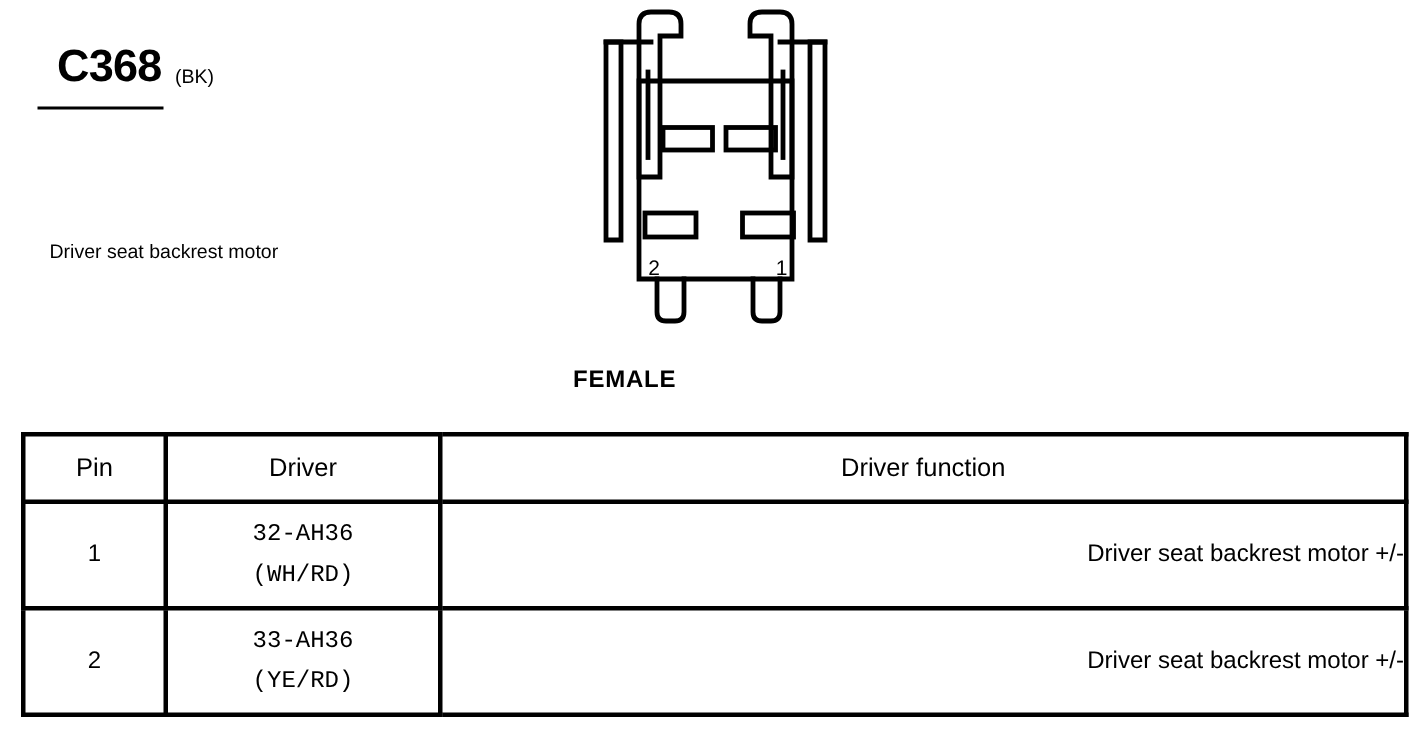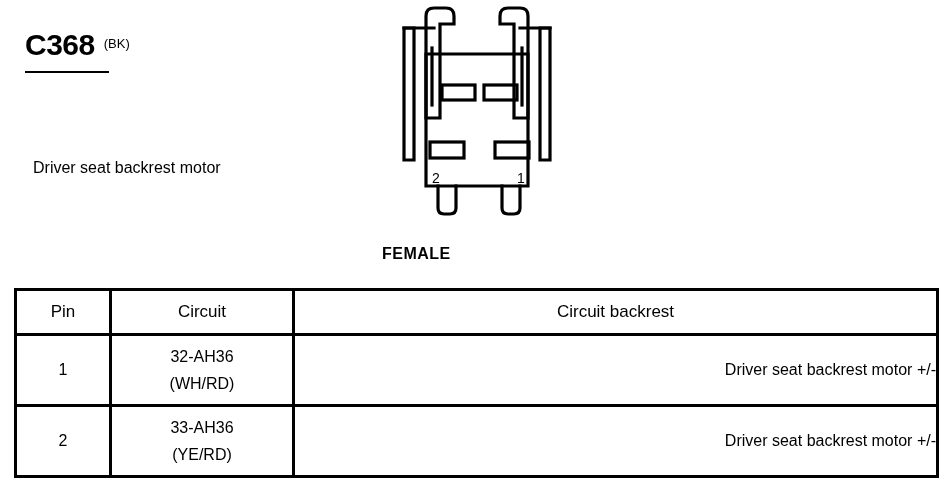--- a/index.html
+++ b/index.html
@@ -20,24 +20,24 @@
   
   #id-block {
     position: absolute;
     left: 0px;
     top: 0px;
     width: 330px;
     height: 230px;
   }
   #connector-code-row {
     position: absolute;
-    left: 25px;
+    left: 38px;
     top: 30px;
     display: flex;
-    align-items: center;
+    align-items: flex-end;
   }
   #connector-code {
     font-size: 30px;
     font-weight: bold;
     letter-spacing: -0.5px;
     line-height: 1;
   }
   #connector-color-code {
     font-size: 13px;
     font-weight: normal;
@@ -59,21 +59,21 @@
     top: 101px;
     font-size: 25px;
     font-weight: bold;
     letter-spacing: -0.5px;
     line-height: 1;
   }
   #connector-description {
     position: absolute;
     left: 33px;
     top: 156px;
-    font-size: 16px;
+    font-size: 13px;
     line-height: 23px;
     width: 230px;
   }
 
   
   #connector-figure {
     position: absolute;
     left: 382px;
     top: 0px;
     width: 200px;
@@ -138,21 +138,21 @@
   .cell-circuit {
     text-align: center;
     line-height: 27px;
   }
   .cell-function {
     text-align: right;
     padding-left: 12px;
     vertical-align: top;
     padding-top: 9px;
   }
-  .circuit-code, .circuit-colors { display: block; }
+  .circuit-code, .circuit-colors { display: block; font-family: Liberation Mono, monospace; }
 </style>
 </head>
 <body>
 
 <div id="id-block">
 
   <div id="connector-code-row">
     <span id="connector-code">C368</span>
     <span id="connector-color-code">(BK)</span>
   </div>
@@ -204,22 +204,22 @@
 
 <table id="pinout-table">
   <colgroup>
     <col class="col-pin">
     <col class="col-circuit">
     <col class="col-function">
   </colgroup>
   <thead>
     <tr>
       <th>Pin</th>
-      <th>Circuit</th>
-      <th>Circuit backrest</th>
+      <th>Driver</th>
+      <th>Driver function</th>
     </tr>
   </thead>
   <tbody>
     <tr>
       <td class="cell-pin">1</td>
       <td class="cell-circuit">
         <span class="circuit-code">32-AH36</span>
         <span class="circuit-colors">(WH/RD)</span>
       </td>
       <td class="cell-function">Driver seat backrest motor +/-</td>

